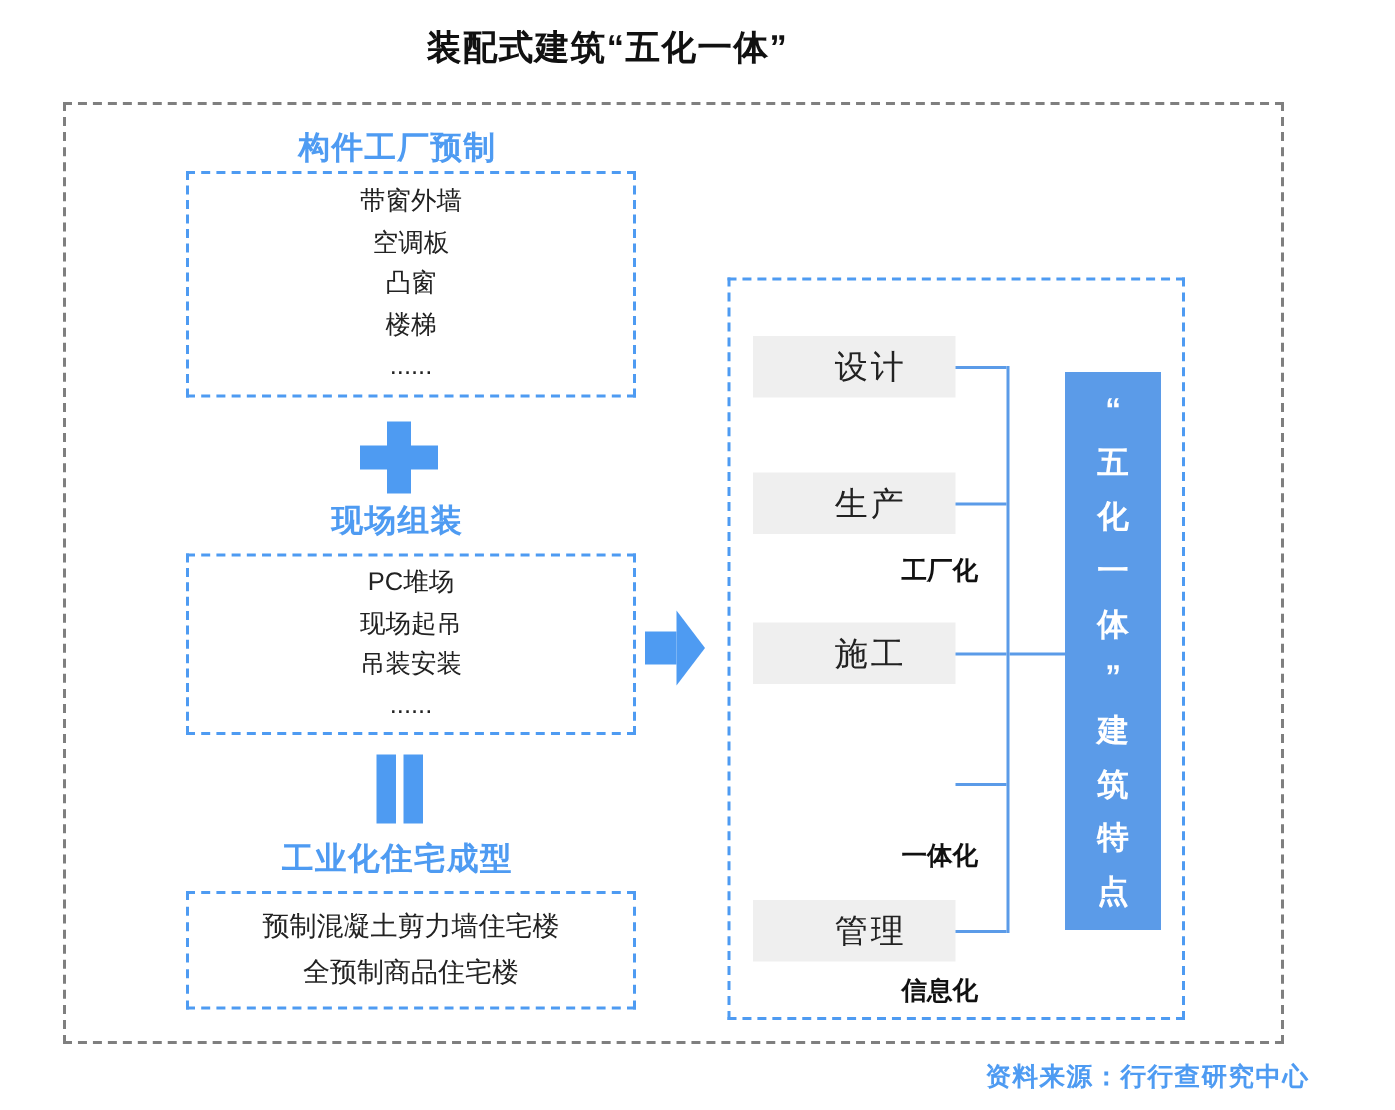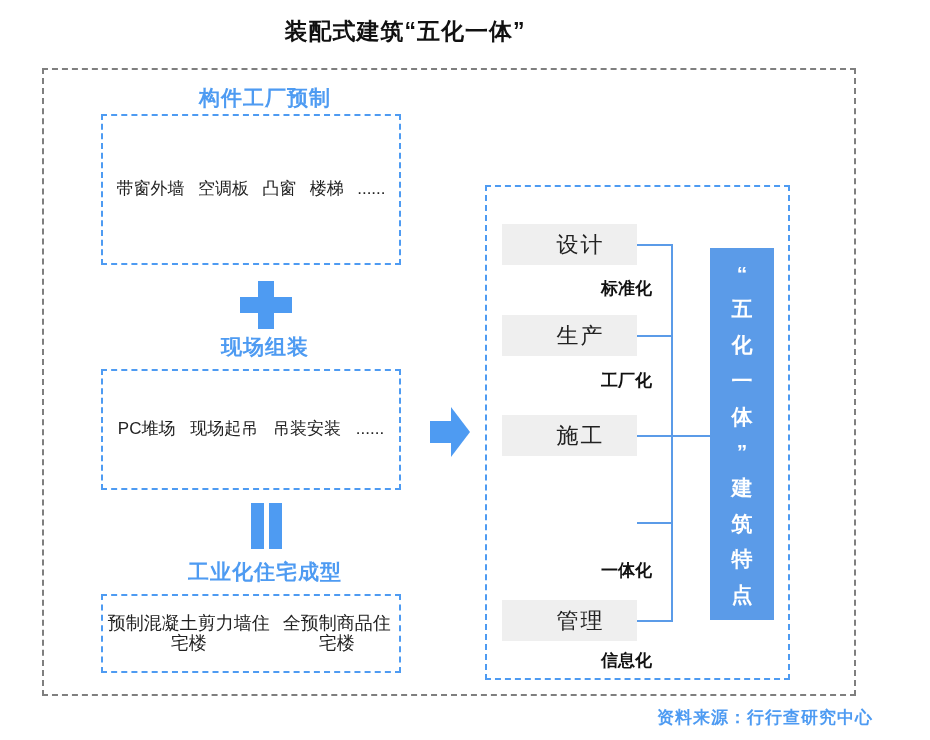--- a/index.html
+++ b/index.html
@@ -20,23 +20,23 @@
   
   .stage-heading {
     position: absolute; left: 71px; width: 300px; text-align: center;
     font-size: 21px; font-weight: bold; color: #4E9BF2; letter-spacing: 1px;
   }
   .h1 { top: 14px; }
   .h2 { top: 263px; }
   .h3 { top: 488px; }
 
   .stage-box {
-    position: absolute; left: 57px; width: 300px;
+    position: absolute; left: 80px; width: 300px;
     border: 2px dashed #4E9BF2;
-    display: flex; flex-direction: row; justify-content: space-evenly;
+    display: flex; flex-direction: column; justify-content: space-evenly;
     align-items: center; text-align: center;
   }
   .box1 { top: 44px;  height: 151px; }
   .box2 { top: 299px; height: 121px; }
   .box3 { top: 524px; height: 79px; }
   .stage-box .item { font-size: 17px; color: #222; line-height: 1.1; }
   .box3 .item { font-size: 18px; }
 
   .plus-icon { position: absolute; left: 196px; top: 211px; width: 52px; height: 48px; }
   .plus-icon .bar-h { position: absolute; left: 0; top: 16px; width: 52px; height: 16px; background: #4E9BF2; }
@@ -137,21 +137,20 @@
     <div class="shaft"></div>
       <div class="head"></div>
   </div>
 
   <div class="right-panel">
     <div class="proc-row-box pb0">设计</div>
     <div class="proc-row-box pb1">生产</div>
     <div class="proc-row-box pb2">施工</div>
     <div class="proc-row-box pb4">管理</div>
 
-    <div class="proc-tag pt0">标准化</div>
     <div class="proc-tag pt1">工厂化</div>
     <div class="proc-tag pt3">一体化</div>
     <div class="proc-tag pt4">信息化</div>
 
     <div class="conn h ch0"></div>
     <div class="conn h ch1"></div>
     <div class="conn h ch2"></div>
     <div class="conn h ch3"></div>
     <div class="conn h ch4"></div>
     <div class="conn trunk"></div>

